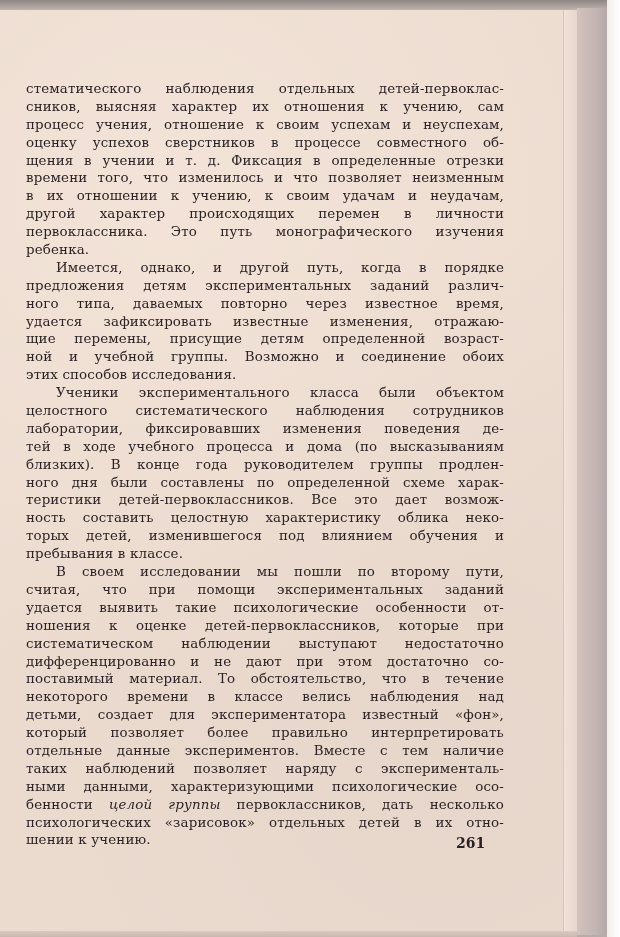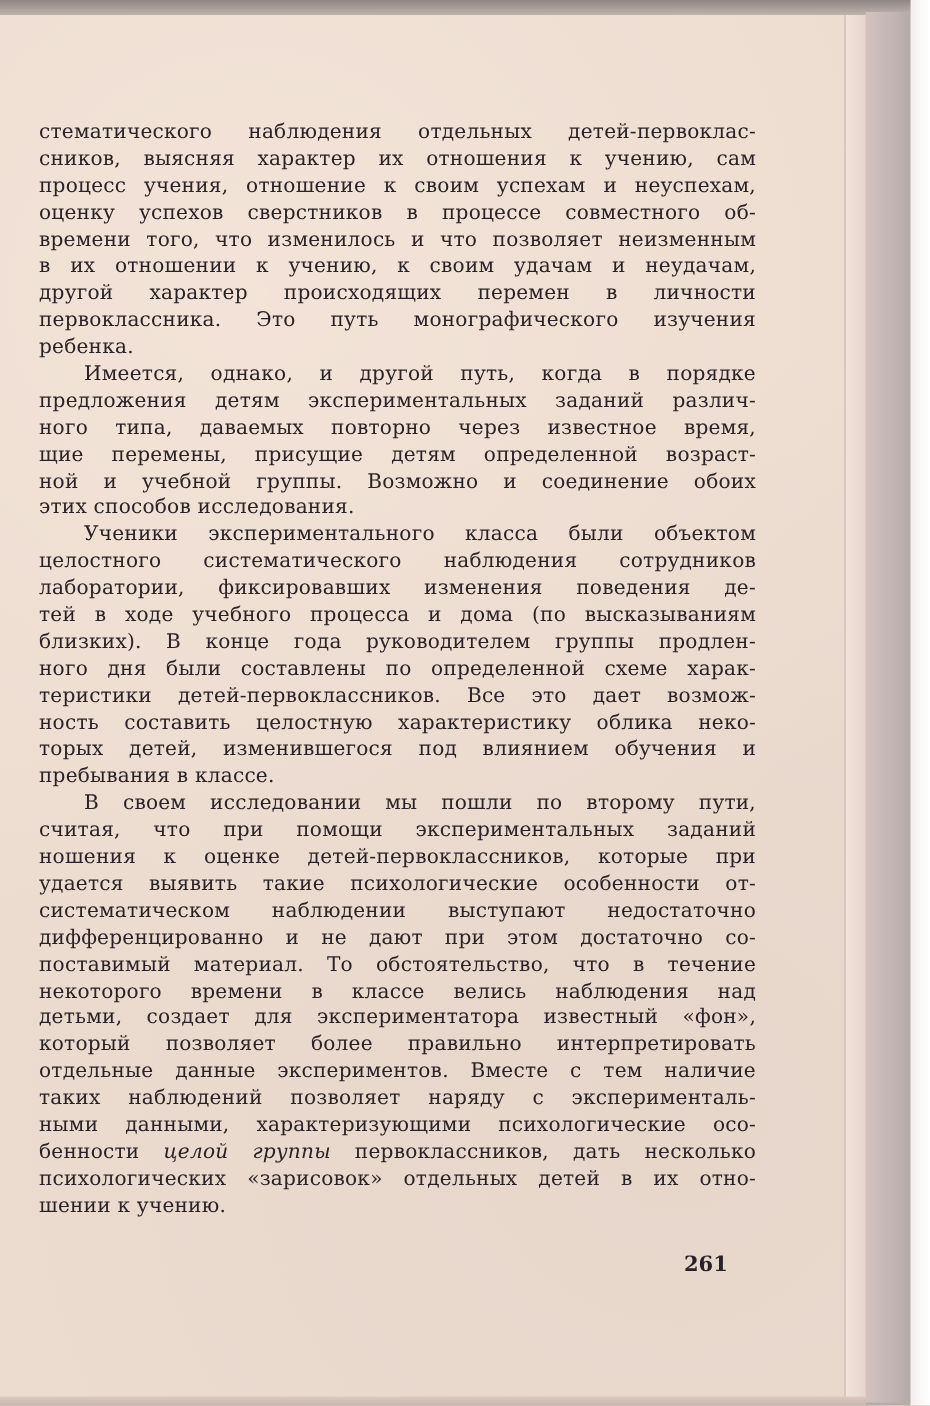--- a/index.html
+++ b/index.html
@@ -71,31 +71,33 @@
 <div class="page-edge-3"></div>
 <div class="bottom-edge"></div>
 
 <div class="text-block">
 
   <div>
     <span class="line">стематического наблюдения отдельных детей-первоклас-</span>
     <span class="line">сников, выясняя характер их отношения к учению, сам</span>
     <span class="line">процесс учения, отношение к своим успехам и неуспехам,</span>
     <span class="line">оценку успехов сверстников в процессе совместного об-</span>
+    <span class="line">щения в учении и т. д. Фиксация в определенные отрезки</span>
     <span class="line">времени того, что изменилось и что позволяет неизменным</span>
     <span class="line">в их отношении к учению, к своим удачам и неудачам,</span>
     <span class="line">другой характер происходящих перемен в личности</span>
     <span class="line">первоклассника. Это путь монографического изучения</span>
     <span class="line last">ребенка.</span>
   </div>
 
   <div>
     <span class="line indent">Имеется, однако, и другой путь, когда в порядке</span>
     <span class="line">предложения детям экспериментальных заданий различ-</span>
     <span class="line">ного типа, даваемых повторно через известное время,</span>
+    <span class="line">удается зафиксировать известные изменения, отражаю-</span>
     <span class="line">щие перемены, присущие детям определенной возраст-</span>
     <span class="line">ной и учебной группы. Возможно и соединение обоих</span>
     <span class="line last">этих способов исследования.</span>
   </div>
 
   <div>
     <span class="line indent">Ученики экспериментального класса были объектом</span>
     <span class="line">целостного систематического наблюдения сотрудников</span>
     <span class="line">лаборатории, фиксировавших изменения поведения де-</span>
     <span class="line">тей в ходе учебного процесса и дома (по высказываниям</span>
@@ -103,22 +105,22 @@
     <span class="line">ного дня были составлены по определенной схеме харак-</span>
     <span class="line">теристики детей-первоклассников. Все это дает возмож-</span>
     <span class="line">ность составить целостную характеристику облика неко-</span>
     <span class="line">торых детей, изменившегося под влиянием обучения и</span>
     <span class="line last">пребывания в классе.</span>
   </div>
 
   <div>
     <span class="line indent">В своем исследовании мы пошли по второму пути,</span>
     <span class="line">считая, что при помощи экспериментальных заданий</span>
+    <span class="line">удается выявить такие психологические особенности от-</span>
     <span class="line">ношения к оценке детей-первоклассников, которые при</span>
-    <span class="line">удается выявить такие психологические особенности от-</span>
     <span class="line">систематическом наблюдении выступают недостаточно</span>
     <span class="line">дифференцированно и не дают при этом достаточно со-</span>
     <span class="line">поставимый материал. То обстоятельство, что в течение</span>
     <span class="line">некоторого времени в классе велись наблюдения над</span>
     <span class="line">детьми, создает для экспериментатора известный «фон»,</span>
     <span class="line">который позволяет более правильно интерпретировать</span>
     <span class="line">отдельные данные экспериментов. Вместе с тем наличие</span>
     <span class="line">таких наблюдений позволяет наряду с эксперименталь-</span>
     <span class="line">ными данными, характеризующими психологические осо-</span>
     <span class="line"><span>бенности </span><span class="italic">целой группы</span><span> первоклассников, дать несколько</span></span>

